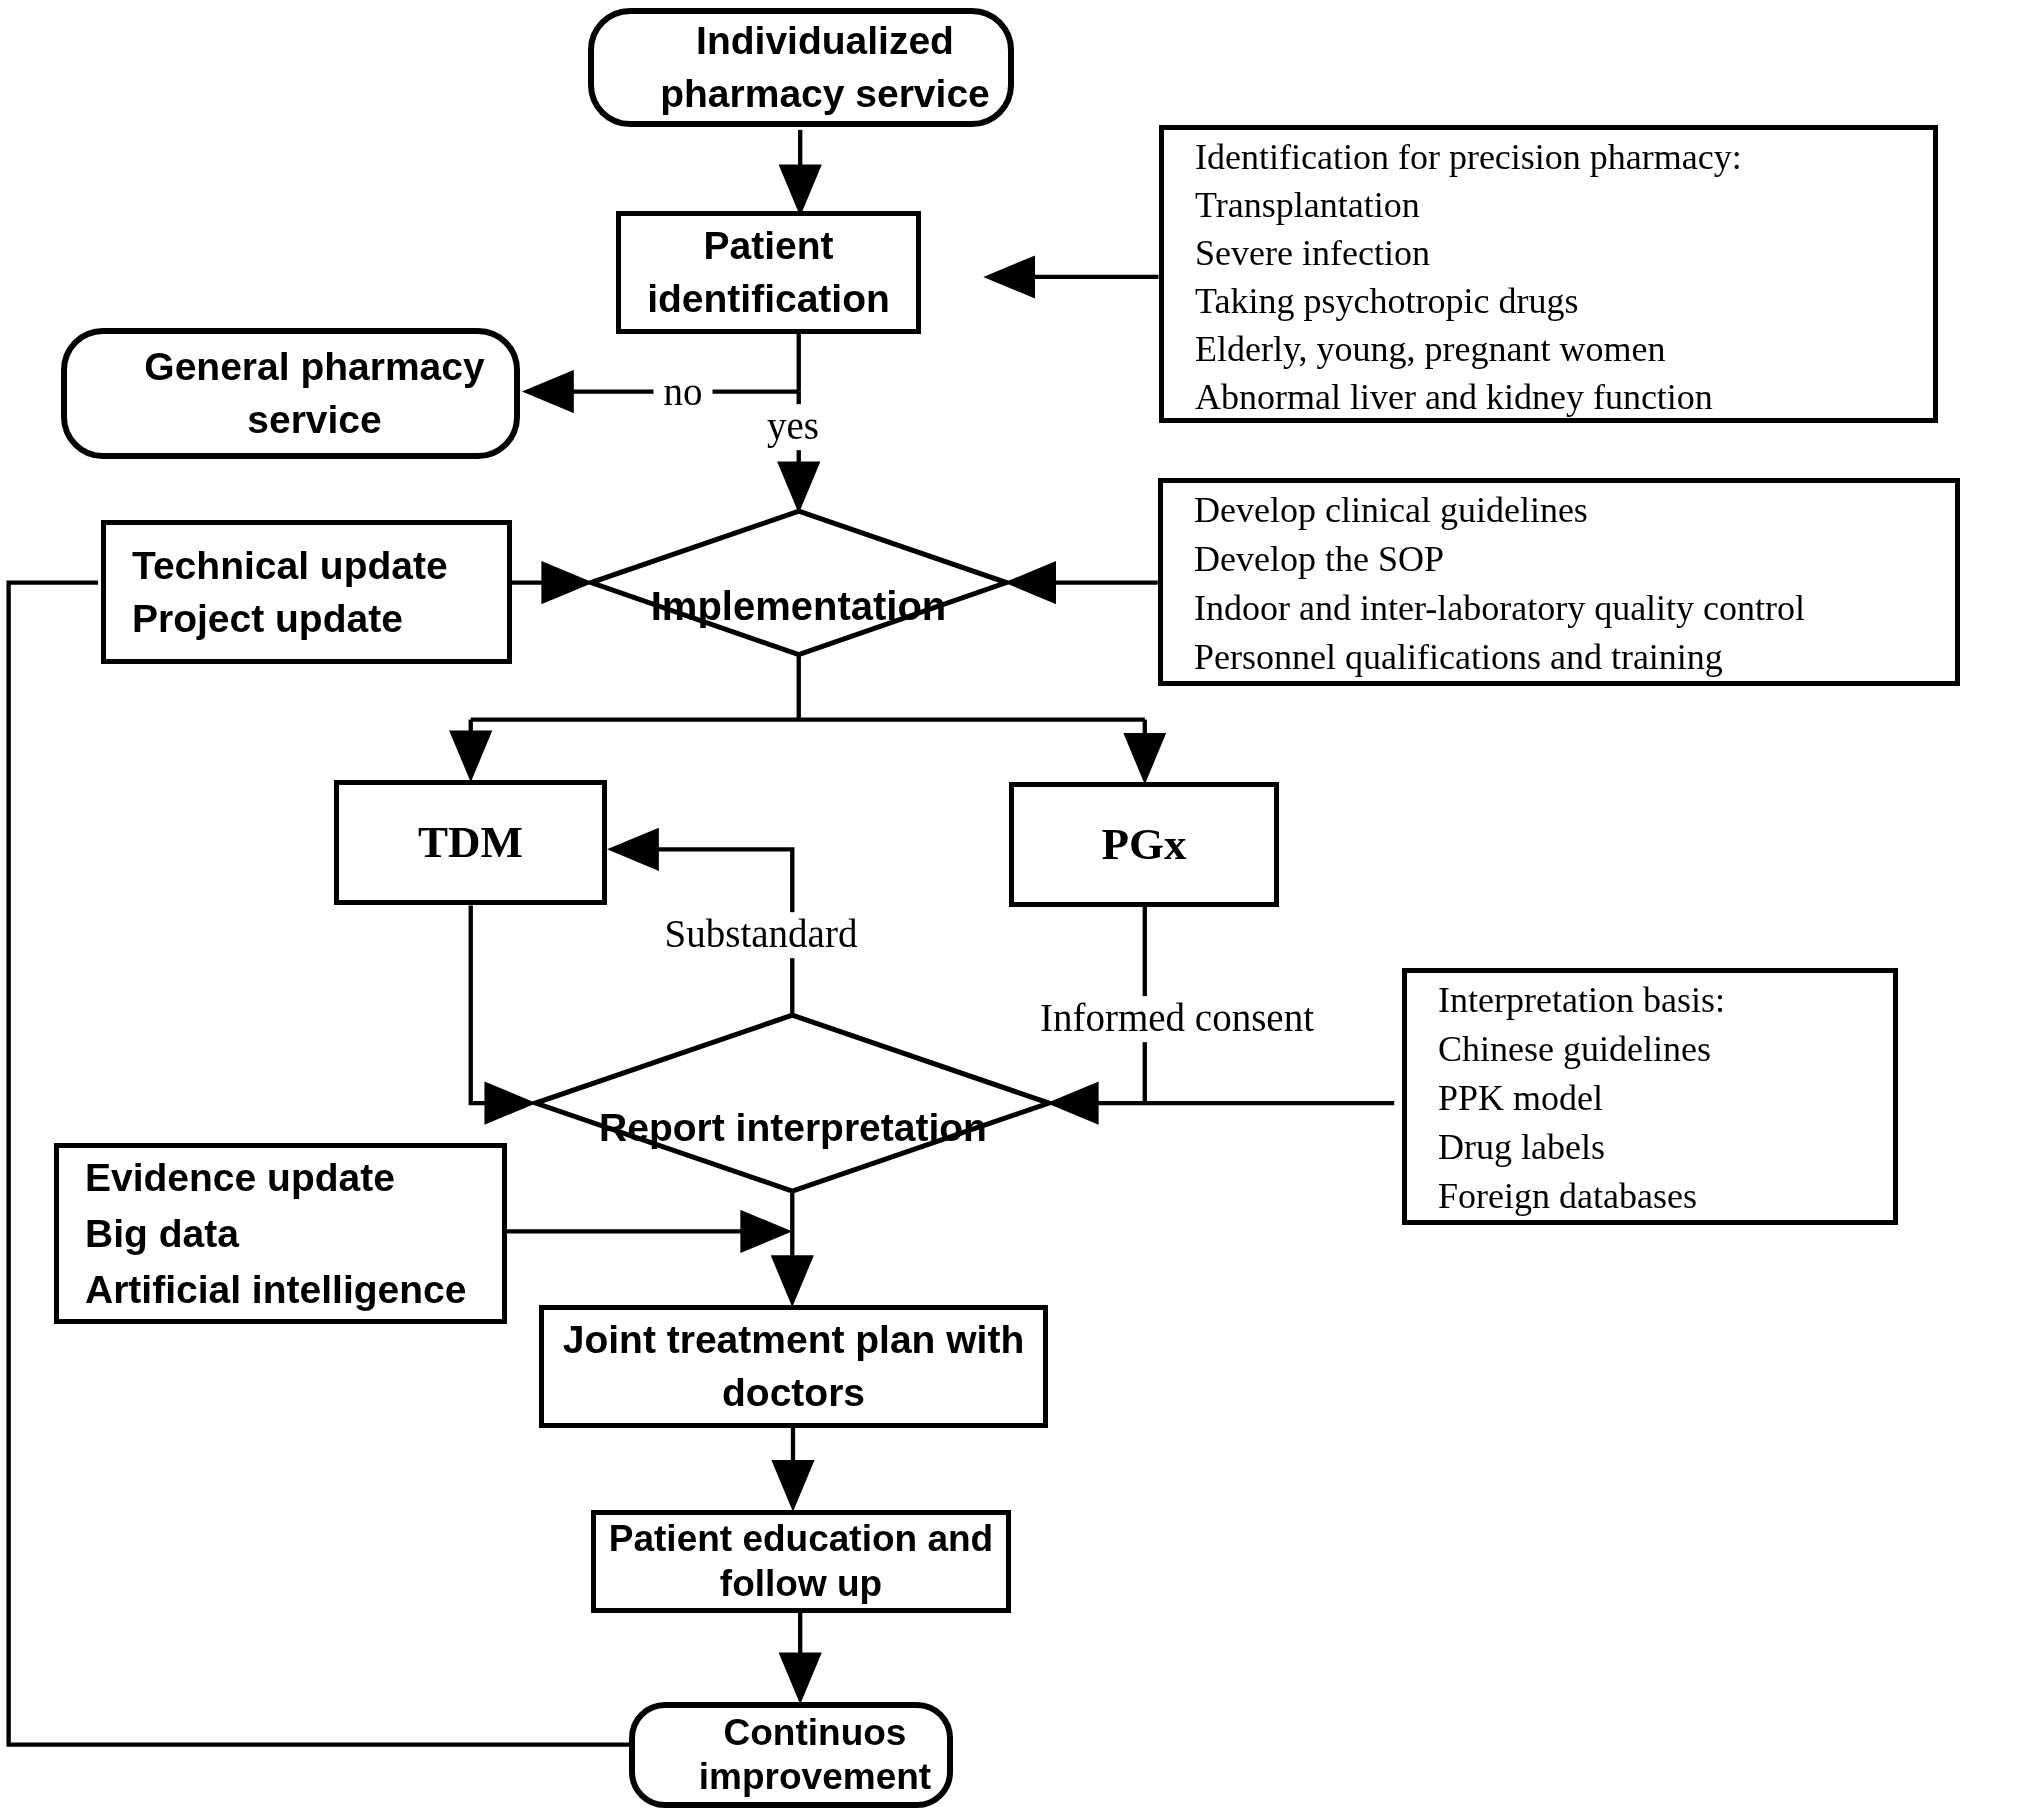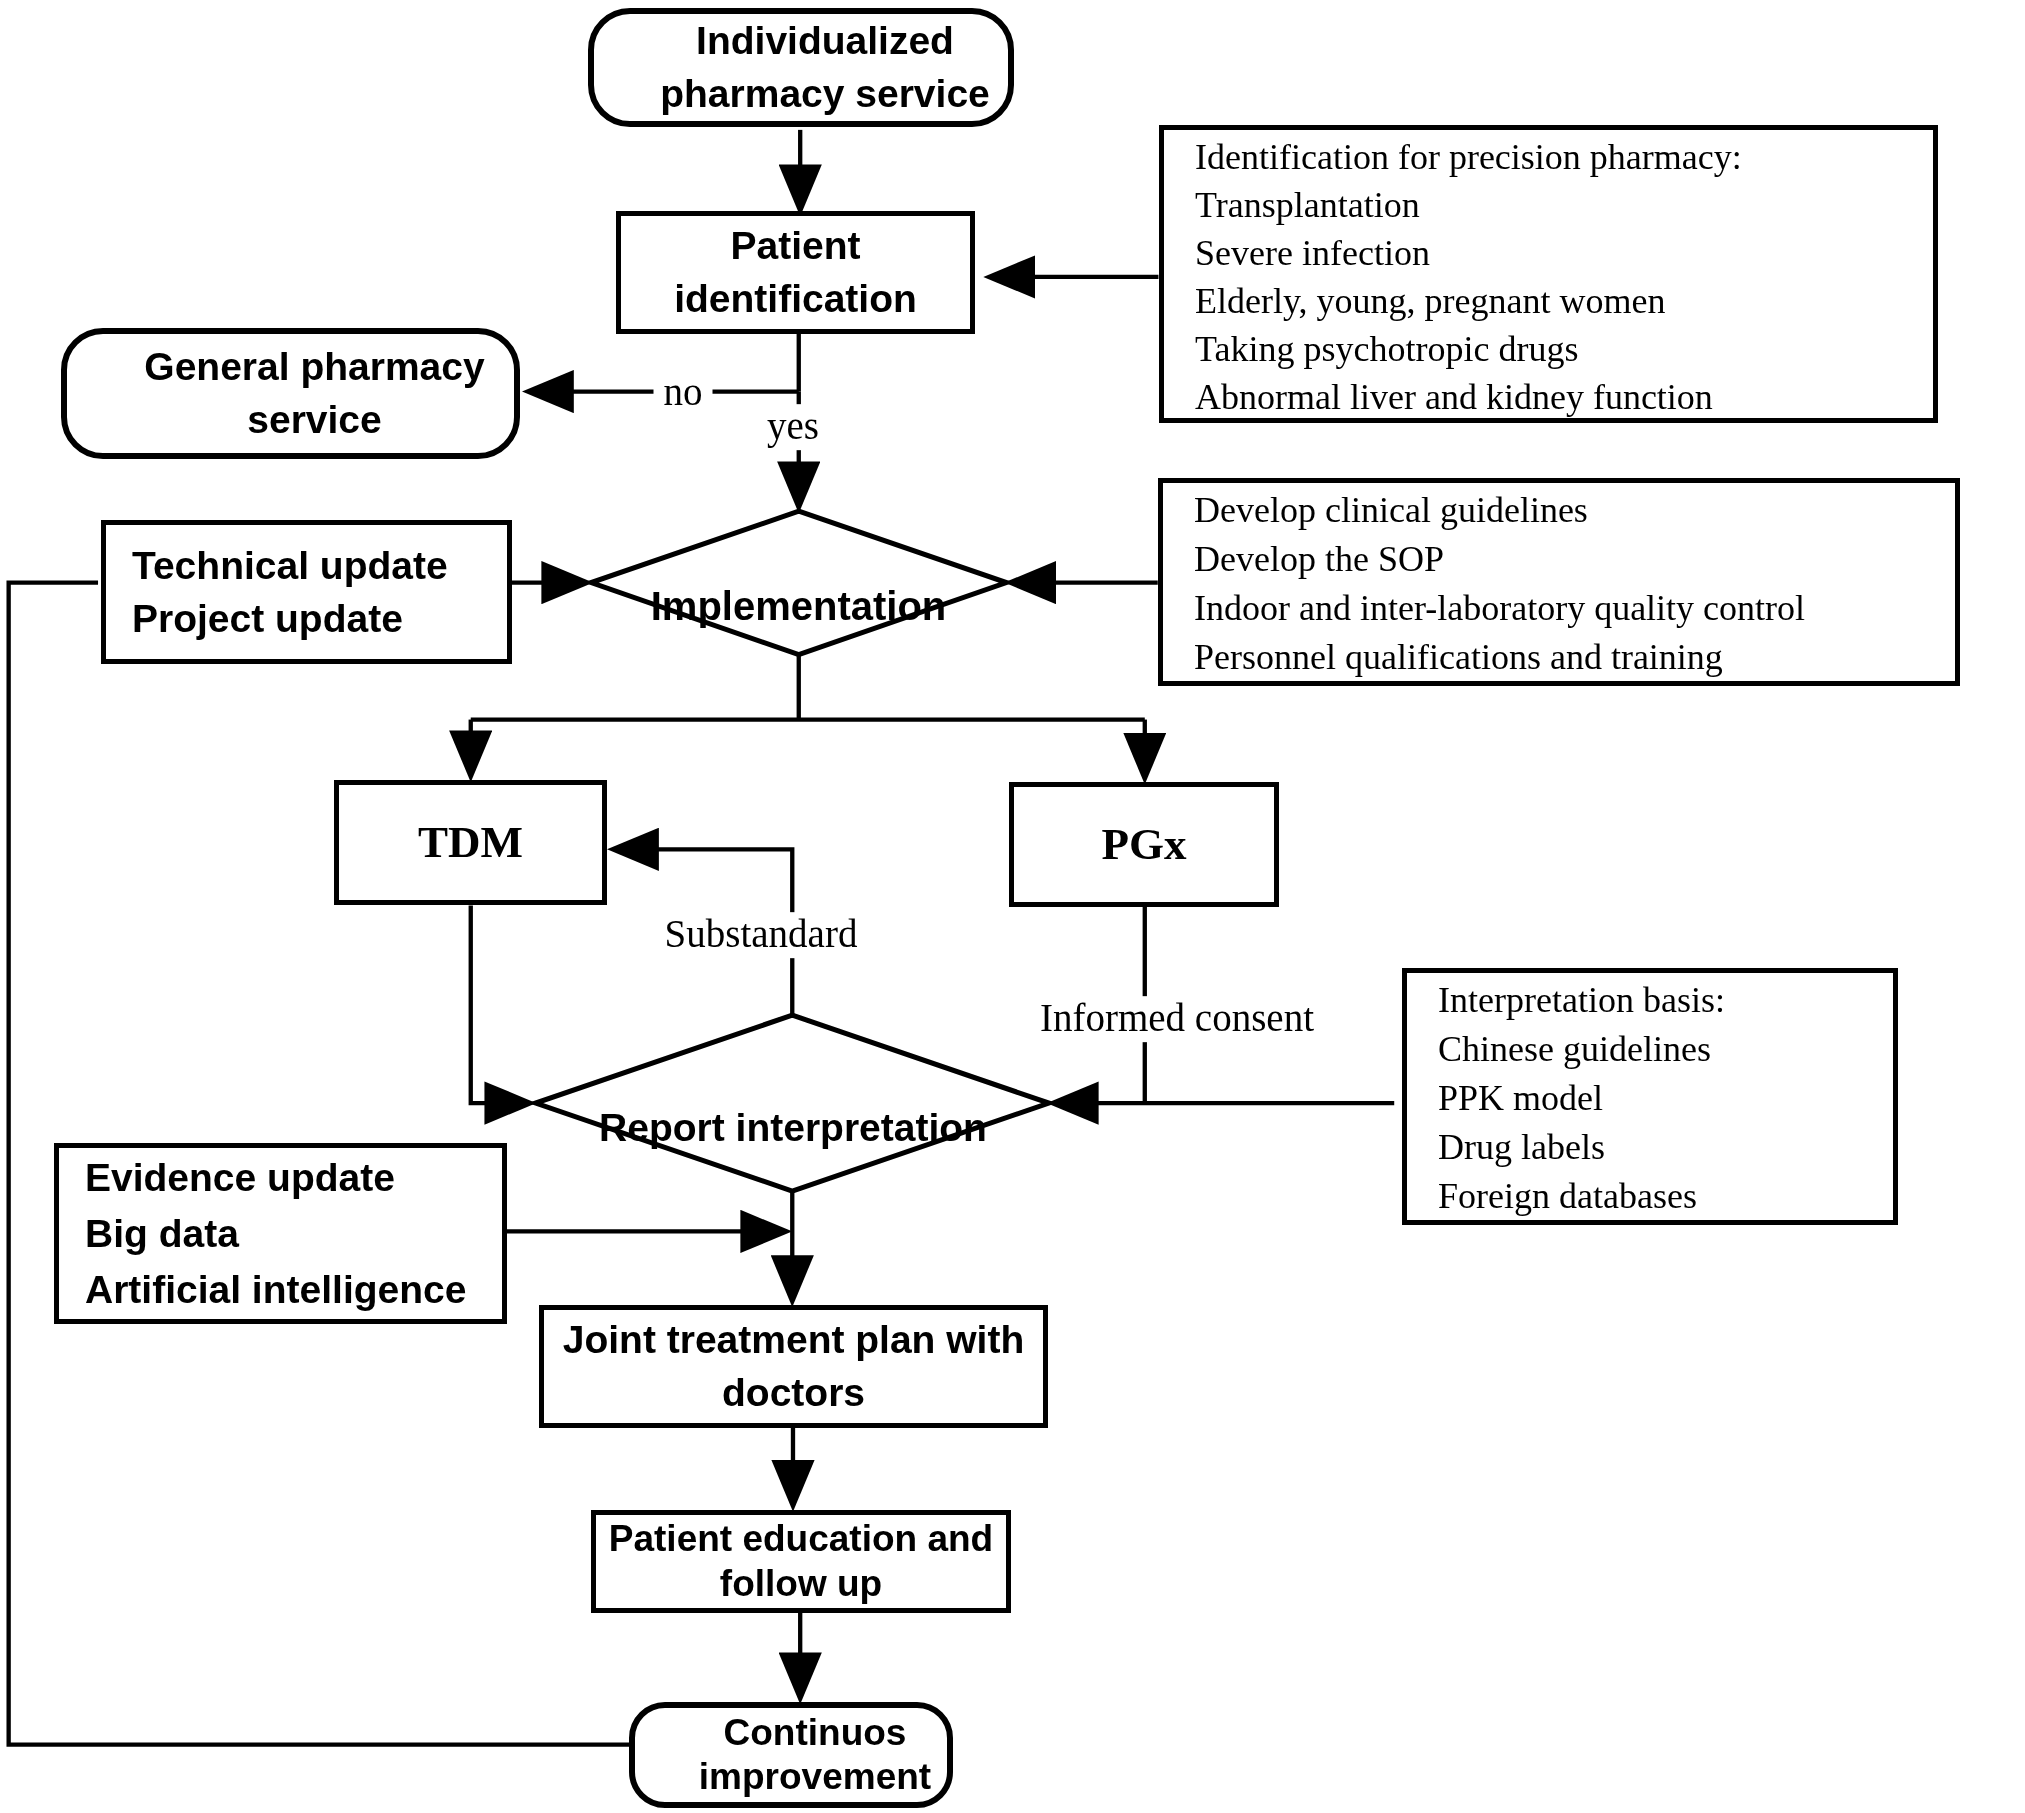--- a/index.html
+++ b/index.html
@@ -128,21 +128,21 @@
       <path d="M1100 1980 V2085" marker-end="url(#arw)"></path>
       <path d="M1110 2237 V2352" marker-end="url(#arw)"></path>
       <path d="M873 2420 H12 V808 H136"></path>
     </g>
   </svg>
 
   <div class="node rounded thick" style="left:588px; top:8px; width:426px; height:119px;">
     <div class="nlabel">Individualized pharmacy service</div>
   </div>
 
-  <div class="node" style="left:616px; top:211px; width:359px; height:123px;">
+  <div class="node" style="left:616px; top:211px; width:305px; height:123px;">
     <div class="nlabel">Patient identification</div>
   </div>
 
   <div class="node rounded thick" style="left:61px; top:328px; width:459px; height:131px;">
     <div class="nlabel">General pharmacy service</div>
   </div>
 
   <div class="node left-align" style="left:101px; top:520px; width:411px; height:144px;">
     <div class="nline">Technical update</div>
     <div class="nline">Project update</div>
@@ -174,22 +174,22 @@
     <div class="nlabel tight">Continuos improvement</div>
   </div>
 
   <div class="diamond-label" style="left:593px; top:555px; width:411px; height:55px; font-size:40px;">Implementation</div>
   <div class="diamond-label" style="left:537px; top:1076px; width:512px; height:55px; font-size:39px;">Report interpretation</div>
 
   <div class="note n1" style="left:1159px; top:125px; width:779px; height:298px;">
     <div class="note-line">Identification for precision pharmacy:</div>
     <div class="note-line">Transplantation</div>
     <div class="note-line">Severe infection</div>
+    <div class="note-line">Taking psychotropic drugs</div>
     <div class="note-line">Elderly, young, pregnant women</div>
-    <div class="note-line">Taking psychotropic drugs</div>
     <div class="note-line">Abnormal liver and kidney function</div>
   </div>
 
   <div class="note n2" style="left:1158px; top:478px; width:802px; height:208px;">
     <div class="note-line">Develop clinical guidelines</div>
     <div class="note-line">Develop the SOP</div>
     <div class="note-line">Indoor and inter-laboratory quality control</div>
     <div class="note-line">Personnel qualifications and training</div>
   </div>
 

